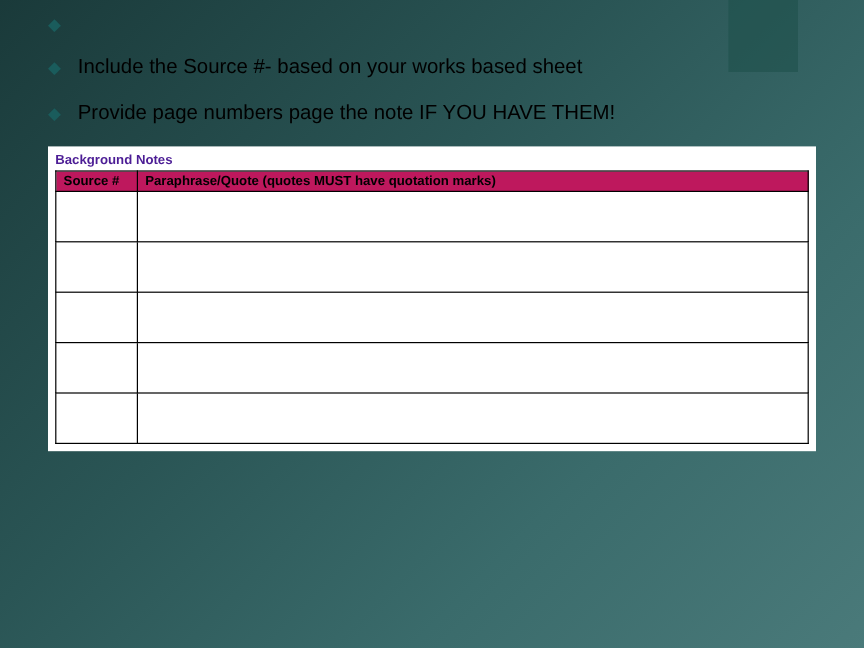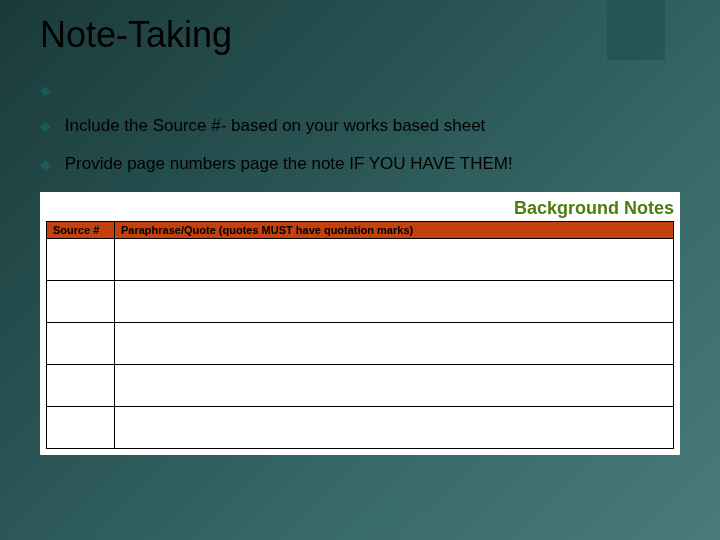--- a/index.html
+++ b/index.html
@@ -51,61 +51,60 @@
       width: 58px;
       height: 60px;
       background: rgba(30, 80, 75, 0.6);
     }
     .table-wrap {
       margin-top: 10px;
       background: #fff;
       padding: 6px 6px 6px 6px;
     }
     .table-title {
-      text-align: right;
+      text-align: left;
       font-family: "Comic Sans MS", cursive, sans-serif;
       font-weight: bold;
-      font-size: 18px;
+      font-size: 11px;
       margin-bottom: 2px;
-      color: #4d7c0f;
+      color: #4c1d95;
     }
     table {
       width: 100%;
       border-collapse: collapse;
       table-layout: fixed;
     }
     th {
       border: 1px solid #000;
       padding: 2px 6px;
       font-family: "Comic Sans MS", cursive, sans-serif;
       font-size: 11px;
       font-weight: bold;
       text-align: left;
-      background: #c2410c;
+      background: #be185d;
       color: #000;
     }
     th.col-source {
       width: 68px;
     }
     td {
       border: 1px solid #000;
       height: 42px;
       background: #fff;
     }
     td.col-source {
       width: 68px;
     }
   </style>
 </head>
 <body>
 
 <div class="accent-bar"></div>
 
 <div class="slide">
-  <h1 class="title">Note-Taking</h1>
 
   <ul class="bullets">
     <li>
       <span class="bullet-icon">◆</span>
     </li>
     <li>
       <span class="bullet-icon">◆</span>
       <span>Include the Source #- based on your works based sheet</span>
     </li>
     <li>

